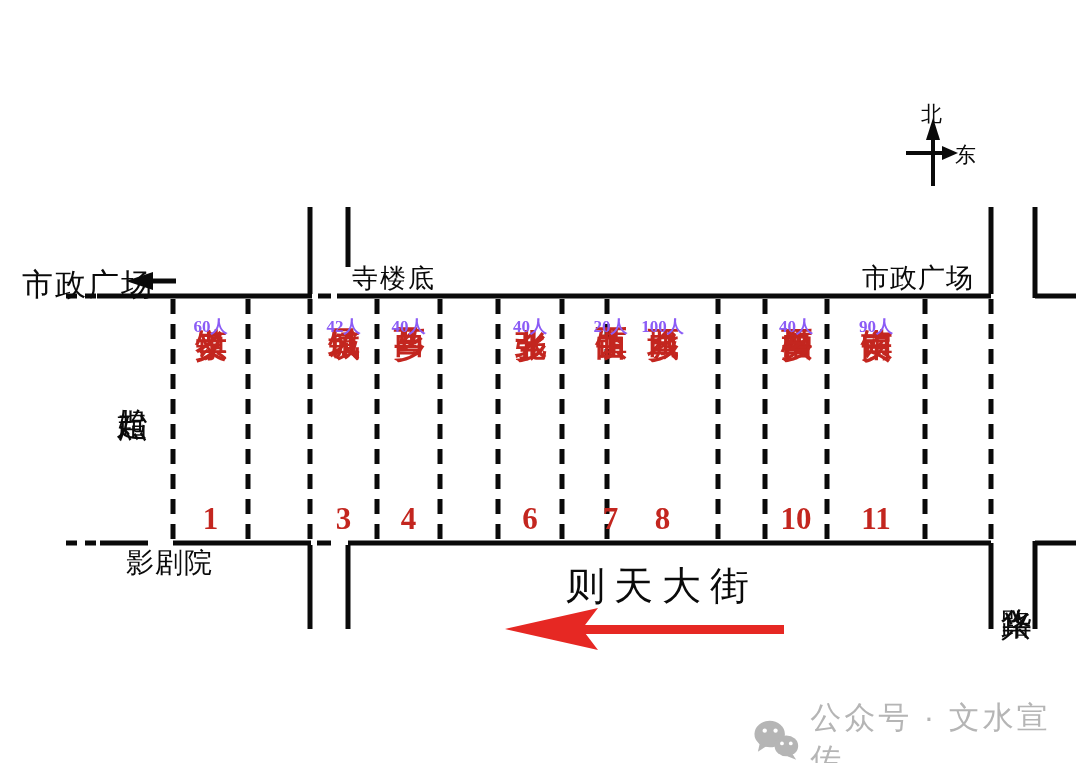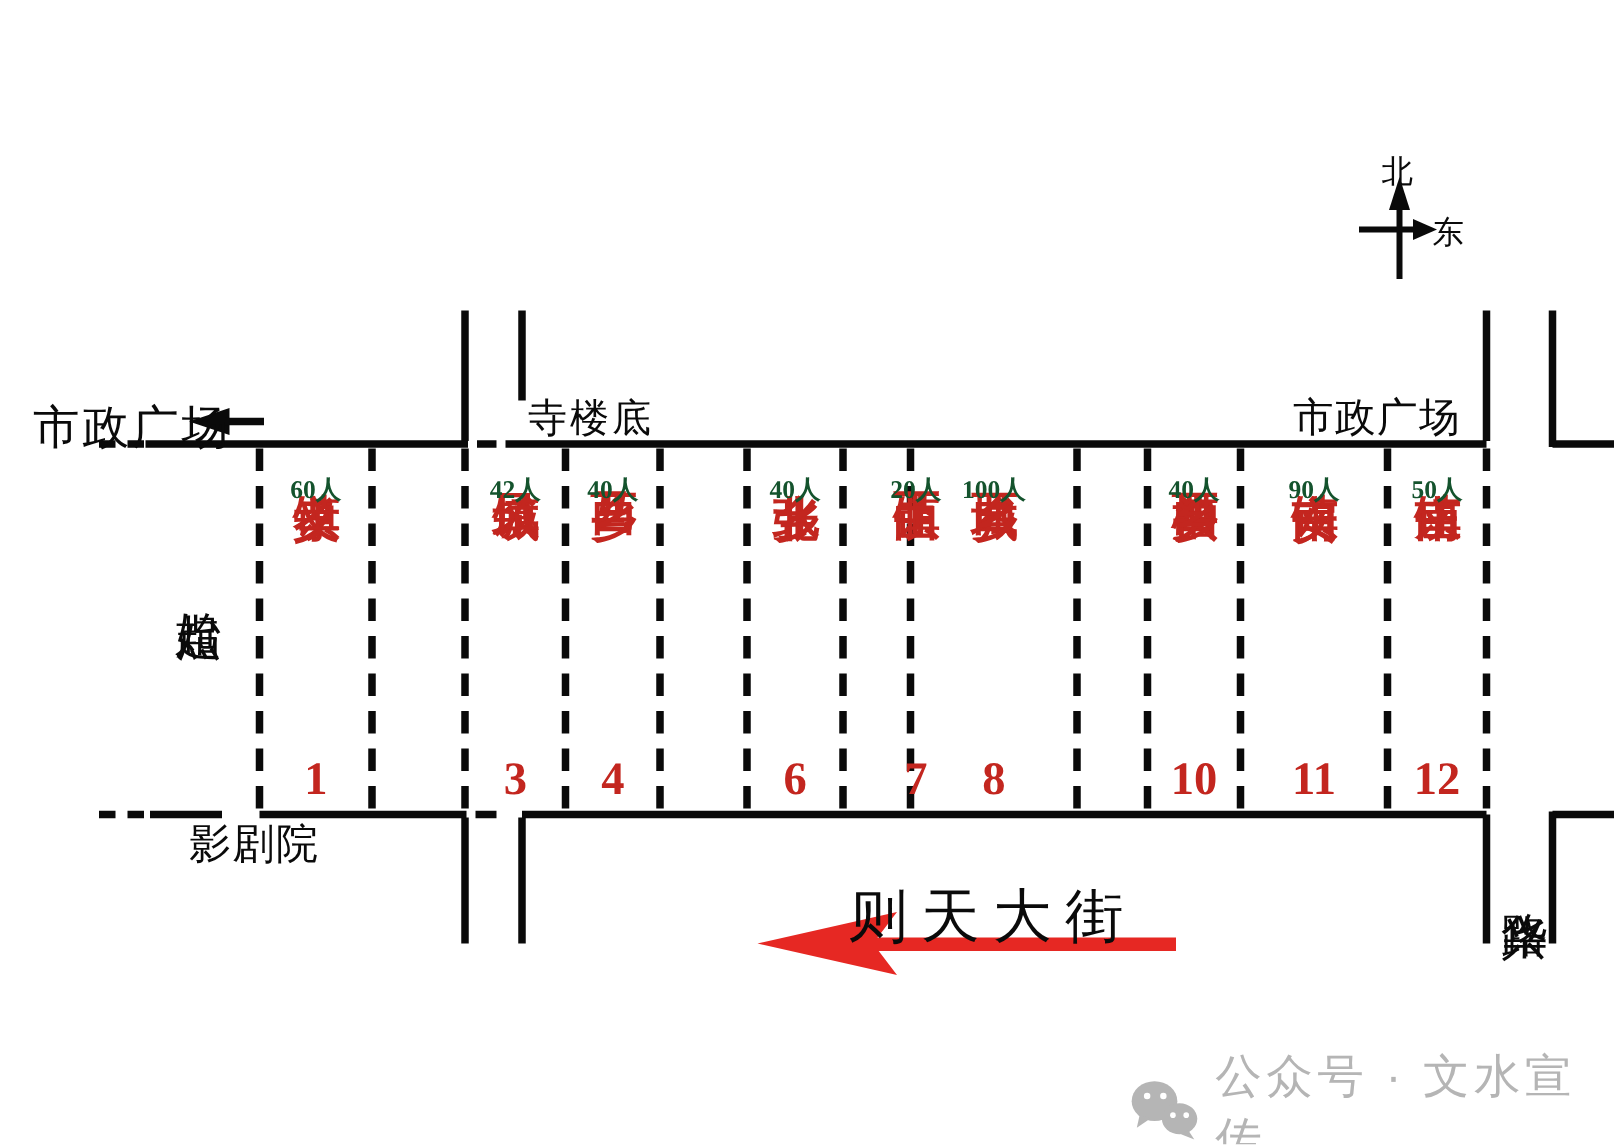--- a/index.html
+++ b/index.html
@@ -9,32 +9,32 @@
   }
   #lines{position:absolute;left:0;top:0;}
   .lbl{position:absolute;white-space:nowrap;color:#0a0a0a;}
   .vtext{writing-mode:vertical-rl;text-orientation:upright;}
   .lbl-municipal{left:22px;top:264px;font-size:31px;letter-spacing:2px;}
   .lbl-silou{left:352px;top:261px;font-size:26px;letter-spacing:2px;}
   .lbl-jinyi{left:862px;top:260px;font-size:27px;letter-spacing:1px;}
   .lbl-start{left:114px;top:384px;font-size:31px;line-height:1.15;}
   .lbl-theater{left:126px;top:544px;font-size:28px;letter-spacing:1px;}
   .lbl-xinghua{left:998px;top:584px;font-size:31px;line-height:1.12;}
-  .lbl-zetian{left:566px;top:559px;font-size:39px;letter-spacing:9px;margin-top:25px;}
+  .lbl-zetian{left:566px;top:559px;font-size:39px;letter-spacing:9px;}
   .lbl-north{left:921px;top:100px;font-size:21px;}
   .lbl-east{left:955px;top:141px;font-size:21px;}
   .section{
     position:absolute;top:296px;height:247px;
     display:flex;flex-direction:column;align-items:center;
   }
   .sec-name{
     writing-mode:vertical-rl;text-orientation:upright;
     color:#c3261f;font-size:31px;line-height:1.17;margin-top:8px;font-weight:600;
   }
-  .sec-count{color:#14532d;font-size:17px;margin-top:11px;font-weight:600;}
+  .sec-count{color:#8b5cf6;font-size:17px;margin-top:11px;font-weight:600;}
   .sec-num{color:#c3261f;font-size:31px;line-height:1;margin-top:auto;margin-bottom:9px;font-weight:600;}
   .watermark{position:absolute;left:751px;top:697px;display:flex;align-items:center;}
   .watermark .wm-text{color:#b5b5b5;font-size:31px;letter-spacing:3px;margin-left:10px;
     font-family:"Liberation Sans","DejaVu Sans",sans-serif;}
 </style>
 </head>
 <body>
 
 <div id="canvas">
 
@@ -150,25 +150,20 @@
   <div class="section" style="left:765px;width:62px">
     <div class="sec-name">西槽头乡</div>
     <div class="sec-count">40人</div>
     <div class="sec-num">10</div>
   </div>
   <div class="section" style="left:827px;width:98px">
     <div class="sec-name">南安镇</div>
     <div class="sec-count">90人</div>
     <div class="sec-num">11</div>
   </div>
-  <div class="section" style="left:925px;width:66px">
-    <div class="sec-name">南庄镇</div>
-    <div class="sec-count">50人</div>
-    <div class="sec-num">12</div>
-  </div>
 
   <div class="watermark">
     <svg width="50" height="44" viewBox="0 0 50 44">
       <g fill="#b5b5b5">
         <ellipse cx="19" cy="17" rx="15.5" ry="13.5"></ellipse>
         <polygon points="9,26 7,35 16,29"></polygon>
         <ellipse cx="36" cy="29" rx="12" ry="10.5"></ellipse>
         <polygon points="42,37 46,43 37,39.5"></polygon>
       </g>
       <g fill="#ffffff">

